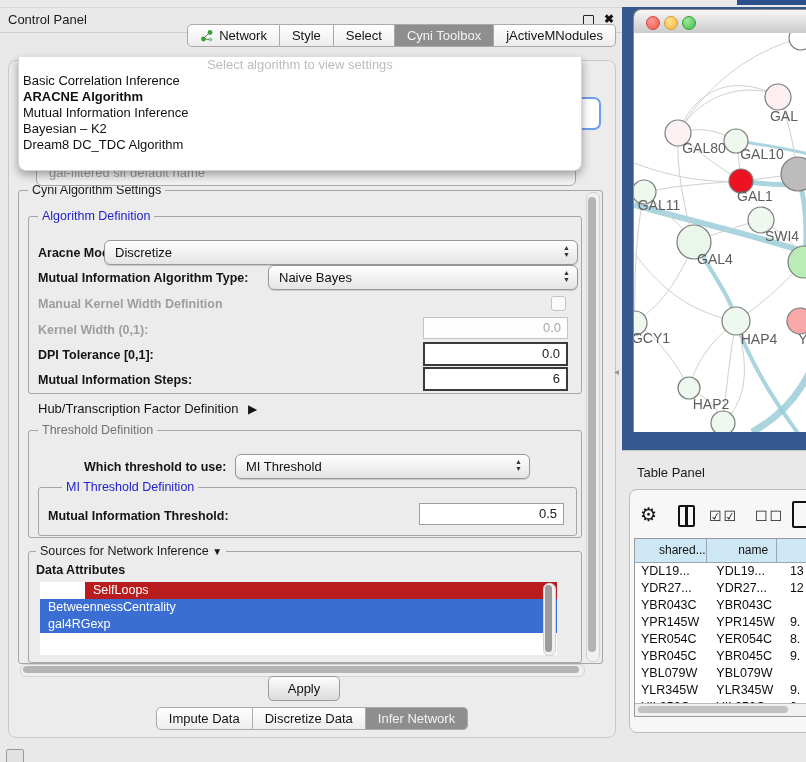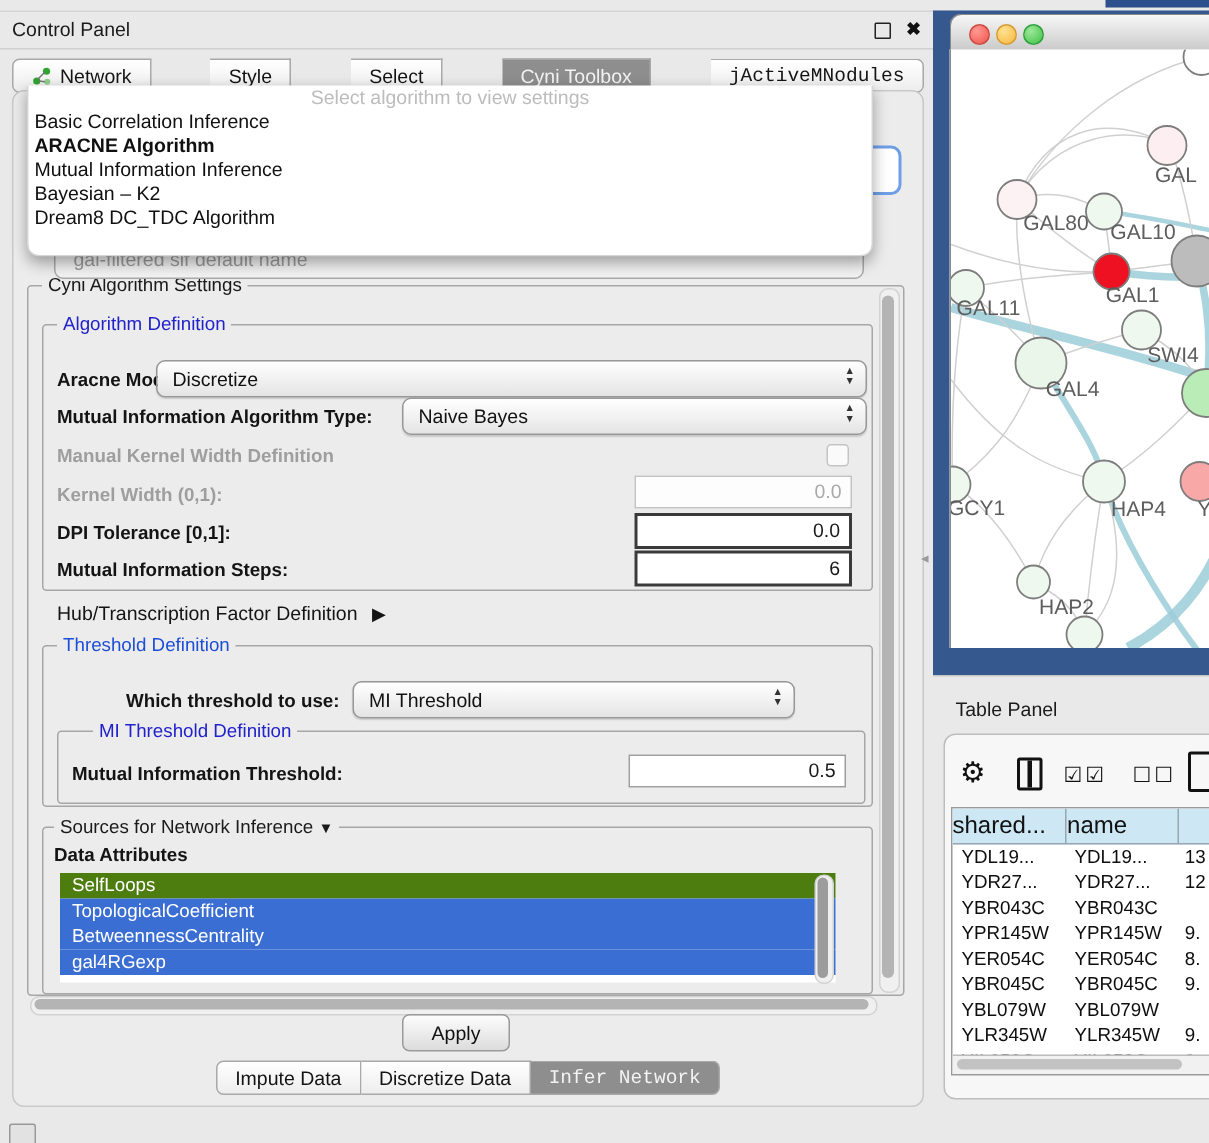--- a/index.html
+++ b/index.html
@@ -5,42 +5,42 @@
   html,body{margin:0;padding:0;}
   body{position:relative;width:806px;height:762px;overflow:hidden;background:#e9e9e9;
        font-family:"Liberation Sans",sans-serif;color:#1a1a1a;}
   .abs{position:absolute;}
   
   .titlebar{left:0;top:8px;width:622px;height:24px;border-bottom:1px solid #cfcfcf;}
   .titlebar .t{position:absolute;left:8px;top:4px;font-size:13px;color:#1b1b1b;}
   .win-float{position:absolute;right:28px;top:7px;width:9px;height:9px;border:1.5px solid #222;border-radius:1px;}
   .win-close{position:absolute;right:8px;top:4px;font-size:12px;font-weight:bold;color:#111;}
   .topline{left:0;top:7px;width:806px;height:0;border-top:1px solid #d6d6d6;}
-  .tabbar{left:8px;top:39px;width:608px;display:flex;justify-content:space-between;}
+  .tabbar{left:8px;top:24px;width:608px;display:flex;justify-content:flex-end;}
   .tab{height:21px;border:1px solid #a9a9a9;border-left:none;background:linear-gradient(#ffffff,#ededed);
        font-size:13px;display:flex;align-items:center;padding:0 12px;color:#141414;cursor:default;}
   .tab:first-child{border-left:1px solid #a9a9a9;border-radius:5px 0 0 5px;}
-  .tab:last-child{border-radius:0 5px 5px 0;font-family:Liberation Mono, monospace;}
+  .tab:last-child{border-radius:0 5px 5px 0;}
   .tab.sel{background:#8e8e8e;color:#f3f3f3;}
   .tab .nicon{margin-right:6px;display:inline-flex;}
   .mainpanel{left:8px;top:60px;width:606px;height:676px;border:1px solid #c9c9c9;border-radius:8px;background:#ececec;}
   
   .dd{left:18px;top:57px;width:562px;height:113px;background:#ffffff;border:1px solid #d4d4d4;border-top:none;
       border-radius:0 0 8px 8px;box-shadow:0 4px 10px rgba(0,0,0,.35);z-index:30;overflow:hidden;}
   .dd-ph{height:16px;text-align:center;color:#bcbcbc;font-size:13px;line-height:16px;}
   .dd-item{height:16px;line-height:16px;font-size:13px;padding-left:4px;color:#101010;}
   .dd-sel{font-weight:bold;}
   .frag-combo{left:36px;top:160px;width:526px;height:24px;border:1px solid #a9a9a9;border-radius:6px;
       background:#f2f2f2;font-size:13px;color:#9b9b9b;line-height:24px;padding-left:12px;z-index:5;}
   .frag-ring{left:563px;top:97px;width:34px;height:29px;border:2px solid #6f9ee8;border-radius:7px;background:#fff;z-index:4;}
   
   .grp{position:absolute;border:1px solid #a6a6a6;border-radius:3px;}
   .legend{position:absolute;font-size:12.5px;background:#ececec;padding:0 4px;white-space:nowrap;}
   .lg-blue{color:#2222cc;}
-  .lg-green{color:#1d4ed8;}
+  .lg-green{color:#737373;}
   .lbl{position:absolute;font-size:12.5px;font-weight:bold;color:#141414;white-space:nowrap;}
   .lbl.dis{color:#9e9e9e;}
   .combo{position:absolute;height:23px;border:1px solid #979797;border-radius:6px;
       background:linear-gradient(#ffffff,#e4e4e4);box-shadow:0 1px 1px rgba(0,0,0,.15);
       font-size:13px;display:flex;align-items:center;padding-left:10px;color:#111;}
   .combo .arr{position:absolute;right:7px;top:3px;display:flex;flex-direction:column;line-height:7px;font-size:7px;color:#333;}
   .field{position:absolute;height:20px;background:#fff;font-size:13px;text-align:right;padding-right:6px;line-height:20px;}
   .f-on{border:2px solid #3a3a3a;}
   .f-off{border:1px solid #c3c3c3;color:#a8a8a8;background:#fdfdfd;}
   .f-soft{border:1px solid #9e9e9e;}
@@ -59,21 +59,21 @@
   .tl{position:absolute;top:6px;width:12px;height:12px;border-radius:50%;}
   .nwin-canvas{left:633px;top:33px;width:173px;height:399px;background:#ffffff;border-left:1px solid #8a8a8a;overflow:hidden;}
   .e-g{stroke:#d0d0d0;stroke-width:1;fill:none;}
   .e-t{stroke:#9bcdd8;fill:none;opacity:.85;}
   .nlabel{font-size:14px;fill:#5d5d5d;font-family:"Liberation Sans",sans-serif;}
   .tp-strip{left:622px;top:450px;width:184px;height:39px;background:#e9e9e9;border-top:1px solid #c6c6c6;}
   .tp-title{position:absolute;left:15px;top:14px;font-size:13px;color:#1b1b1b;}
   .tp-panel{left:629px;top:489px;width:200px;height:242px;background:#f7f7f7;border:1px solid #bdbdbd;border-radius:8px;}
   .tbl-wrap{left:634px;top:538px;width:190px;height:177px;border:1px solid #9a9a9a;background:#fff;overflow:hidden;}
   .tbl-head{display:flex;height:23px;background:#cde7f5;border-bottom:1px solid #97a6b0;}
-  .th{font-size:16px;line-height:23px;border-right:1px solid #97a6b0;color:#111;}
+  .th{font-size:12px;line-height:23px;text-align:center;border-right:1px solid #97a6b0;color:#111;margin-left:24px;}
   .tbl-body{height:141px;overflow:hidden;}
   .tr{display:flex;height:17px;}
   .td{font-size:12.5px;line-height:17px;padding-left:6px;white-space:nowrap;overflow:hidden;color:#0e0e0e;}
   .hscroll{position:absolute;left:0;bottom:0;width:100%;height:12px;background:#f1f1f1;border-top:1px solid #bbb;}
   .icn{position:absolute;color:#111;}
 </style>
 </head>
 <body>
 
 <div class="abs topline"></div>
@@ -179,22 +179,21 @@
 <span class="lbl" style="left:48px;top:509px;">Mutual Information Threshold:</span>
 <div class="field f-soft" style="left:419px;top:503px;width:137px;">0.5</div>
 
 <div class="grp" style="left:28px;top:551px;width:552px;height:110px;"></div>
 <span class="legend" style="left:36px;top:544px;">
   <span>Sources for Network Inference</span>
   <span style="font-size:10px;">▼</span>
 </span>
 <span class="lbl" style="left:36px;top:563px;">Data Attributes</span>
 <div class="abs" style="left:40px;top:582px;width:517px;height:73px;background:#fff;" id="attr-list">
-    <div class="attr-item" style="background: #4d7c0f;">SelfLoops</div>
-    <div class="attr-item" style="background: rgb(58, 110, 210);">TopologicalCoefficient</div>
+    <div class="attr-item" style="background: #b91c1c; margin-left: 45px;">SelfLoops</div>
     <div class="attr-item" style="background: rgb(58, 110, 210);">BetweennessCentrality</div>
     <div class="attr-item" style="background: rgb(58, 110, 210);">gal4RGexp</div>
   </div>
 <div class="sbar-v" style="left:543px;top:583px;width:11px;height:71px;">
   <div class="sthumb" style="left:1px;top:1px;width:7px;height:67px;background:#9c9c9c;"></div>
 </div>
 
 <div class="sbar-v" style="left:20px;top:664px;width:563px;height:11px;">
   <div class="sthumb" style="left:2px;top:1px;width:556px;height:7px;"></div>
 </div>

